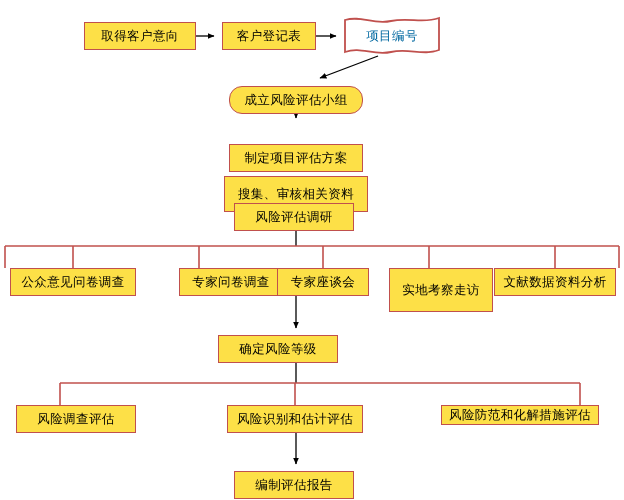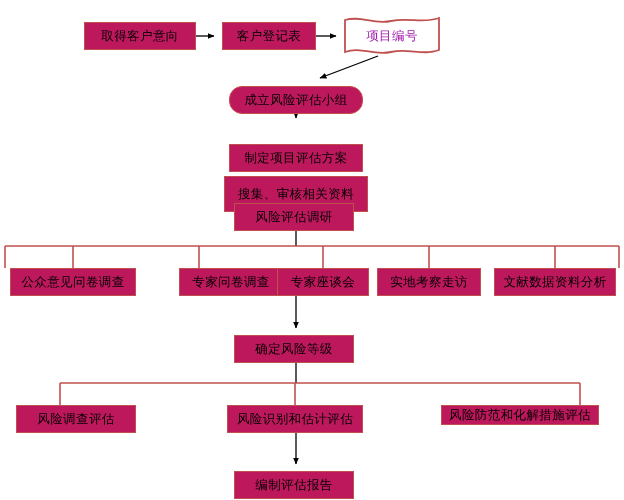--- a/index.html
+++ b/index.html
@@ -17,38 +17,38 @@
   #canvas {
     position: absolute;
     left: 0; top: 0;
     width: 624px;
     height: 500px;
   }
   .node {
     position: absolute;
     box-sizing: border-box;
     border: 1.6px solid #c0504d;
-    background: #be185d;
+    background: #fde047;
     color: #000000;
     font-size: 12.5px;
     line-height: 1.1;
     display: flex;
     align-items: center;
     justify-content: center;
     text-align: left;
     white-space: nowrap;
     letter-spacing: 0.4px;
   }
   .doc {
     position: absolute;
     box-sizing: border-box;
     display: flex;
     align-items: center;
     justify-content: center;
-    color: #a21caf;
+    color: #0369a1;
     font-size: 12.5px;
     letter-spacing: 0.4px;
     white-space: nowrap;
   }
   .doc svg {
     position: absolute;
     left: 0; top: 0;
   }
   .doc span {
     position: relative;
@@ -157,29 +157,29 @@
   </div>
 
   <div class="node" style="left:147px;top:268px;width:104px;height:28px;margin-left:32px;">
     <span>专家问卷调查</span>
   </div>
 
   <div class="node" style="left:277px;top:268px;width:92px;height:28px;">
     <span>专家座谈会</span>
   </div>
 
-  <div class="node" style="left:377px;top:268px;width:104px;height:28px;">
+  <div class="node" style="left:389px;top:268px;width:104px;height:44px;">
     <span>实地考察走访</span>
   </div>
 
   <div class="node" style="left:494px;top:268px;width:122px;height:28px;">
     <span>文献数据资料分析</span>
   </div>
 
-  <div class="node" style="left:234px;top:335px;width:120px;height:28px;">
+  <div class="node" style="left:218px;top:335px;width:120px;height:28px;">
     <span>确定风险等级</span>
   </div>
 
   <div class="node" style="left:16px;top:405px;width:120px;height:28px;">
     <span>风险调查评估</span>
   </div>
 
   <div class="node" style="left:227px;top:405px;width:136px;height:28px;">
     <span>风险识别和估计评估</span>
   </div>

